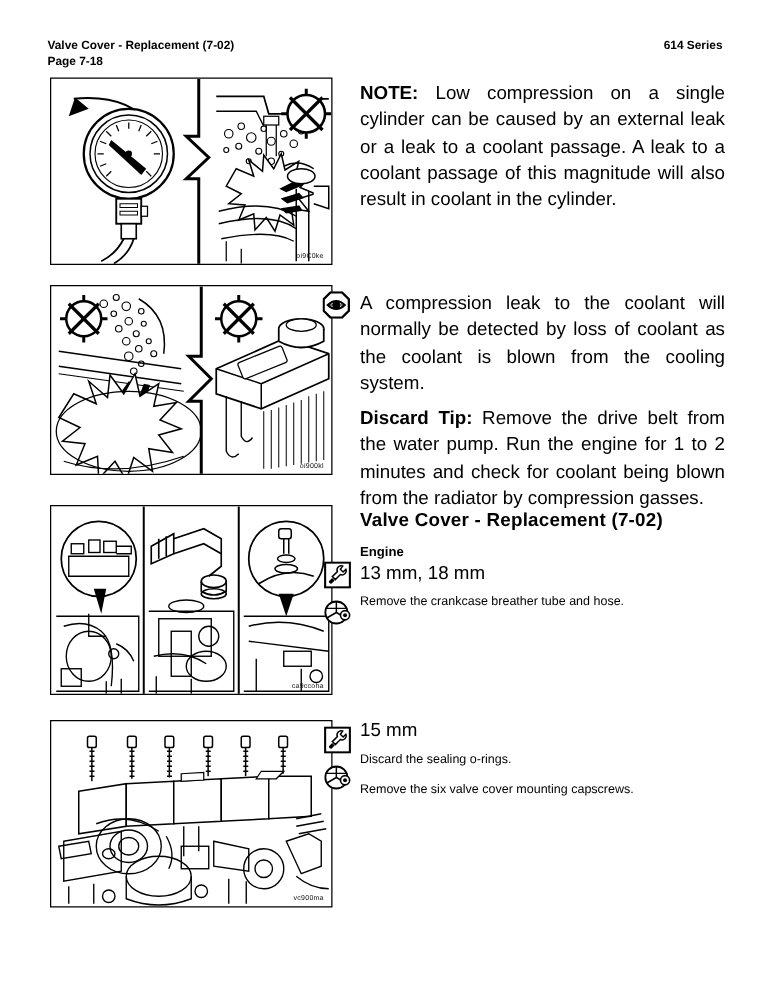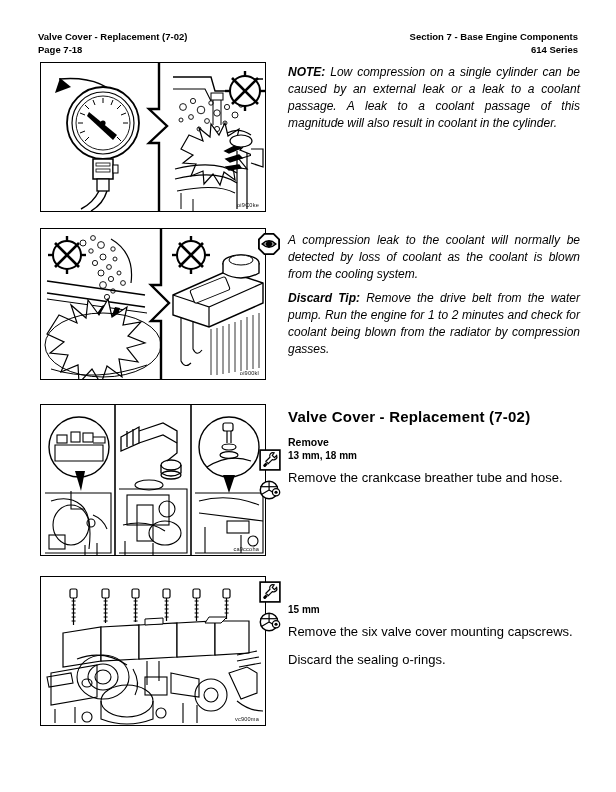--- a/index.html
+++ b/index.html
@@ -24,29 +24,28 @@
 
   
   .fig {
     position: absolute;
     border: 1.4px solid #000;
     background: #fff;
     overflow: hidden;
   }
   .txtcol { position: absolute; left: 288px; width: 292px; }
   .p {
-    font-size: 12px; line-height: 1.42; text-align: justify;
+    font-size: 15px; line-height: 1.42; text-align: justify;
     margin: 0 0 7px 0;
-    font-style: italic;
   }
   .p b { font-weight: bold; }
   .h1 { font-size: 15px; font-weight: bold; margin: 0 0 11px 0; letter-spacing: .2px; }
   .h2 { font-size: 10.5px; font-weight: bold; margin: 0 0 12px 0; }
-  .tool-size { font-size: 10px; font-weight: bold; margin: 0 0 8px 0; }
-  .step { font-size: 13px; line-height: 1.45; margin: 0 0 9px 0; }
+  .tool-size { font-size: 15px; font-weight: normal; margin: 0 0 8px 0; }
+  .step { font-size: 10px; line-height: 1.45; margin: 0 0 9px 0; }
 
   
   .sym { position: absolute; width: 22px; height: 22px; }
   .sym svg { display: block; width: 100%; height: 100%; }
 
   
   .figcode {
     position: absolute; right: 6px; bottom: 3px;
     font-size: 5.6px; letter-spacing: .2px; color: #111;
     font-family: "Liberation Sans", sans-serif;
@@ -57,21 +56,20 @@
 <body>
 
 <div class="page">
 
   <div class="header">
     <div class="hdr-left">
       <div>Valve Cover - Replacement (7-02)</div>
       <div>Page 7-18</div>
     </div>
     <div class="hdr-right">
-      <div>Section 7 - Base Engine Components</div>
       <div>614 Series</div>
     </div>
   </div>
 
   <div class="fig" style="left:40px; top:62px; width:226px; height:150px;">
     <svg viewBox="0 0 226 150" width="226" height="150" aria-hidden="true">
 
       <path d="M18 16 q44 -4 62 22" fill="none" stroke="#000" stroke-width="1.6"></path>
       <path d="M14 30 l5 -15 l11 9 z" fill="#000"></path>
       <circle cx="62" cy="60" r="36" fill="#fff" stroke="#000" stroke-width="1.8"></circle>
@@ -318,21 +316,21 @@
         <rect x="186" y="116" width="22" height="12"></rect>
         <path d="M164 122 L164 148 M200 130 L200 148"></path>
         <circle cx="212" cy="136" r="5"></circle>
       </g>
     </svg>
     <div class="figcode">ca9ccoha</div>
   </div>
 
   <div class="txtcol" style="top:408px;">
     <div class="h1">Valve Cover - Replacement (7-02)</div>
-    <div class="h2">Remove</div>
+    <div class="h2">Engine</div>
   </div>
 
   <div class="sym" style="left:259px; top:449px;">
     <svg viewBox="0 0 24 24">
       <rect x="1.2" y="1.2" width="21.6" height="21.6" fill="#fff" stroke="#000" stroke-width="1.8"></rect>
       <path d="M16.5 4.2 a3.6 3.6 0 0 0 -4.6 4.8 L7.5 13.4 l2.6 2.6 l4.4 -4.4 a3.6 3.6 0 0 0 4.8 -4.6 l-2.4 2.4 l-2.4 -2.4 z" fill="#fff" stroke="#000" stroke-width="1.3"></path>
       <path d="M7.3 14.6 L5.4 16.5 a1.6 1.6 0 1 0 2.2 2.2 L9.5 16.8 z" fill="#000"></path>
     </svg>
   </div>
   <div class="sym" style="left:259px; top:479px;">
@@ -433,19 +431,19 @@
   </div>
   <div class="sym" style="left:259px; top:611px;">
     <svg viewBox="0 0 24 24">
       <circle cx="11" cy="12" r="9.6" fill="#fff" stroke="#000" stroke-width="1.6"></circle>
       <path d="M11 12 L11 2.4 M11 12 L19.4 16.8 M11 12 L2.6 16.8" stroke="#000" stroke-width="1.3"></path>
       <path d="M1.4 8.4 L20.6 8.4" stroke="#000" stroke-width="1.3"></path>
       <circle cx="18.6" cy="14.4" r="4" fill="#fff" stroke="#000" stroke-width="1.4"></circle>
       <circle cx="18.6" cy="14.4" r="1.7" fill="#000"></circle>
     </svg>
   </div>
-  <div class="txtcol" style="top:604px;">
+  <div class="txtcol" style="top:576px;">
     <div class="tool-size">15 mm</div>
+    <div class="step">Discard the sealing o-rings.</div>
     <div class="step">Remove the six valve cover mounting capscrews.</div>
-    <div class="step">Discard the sealing o-rings.</div>
   </div>
 
 </div>
 
 </body></html>

